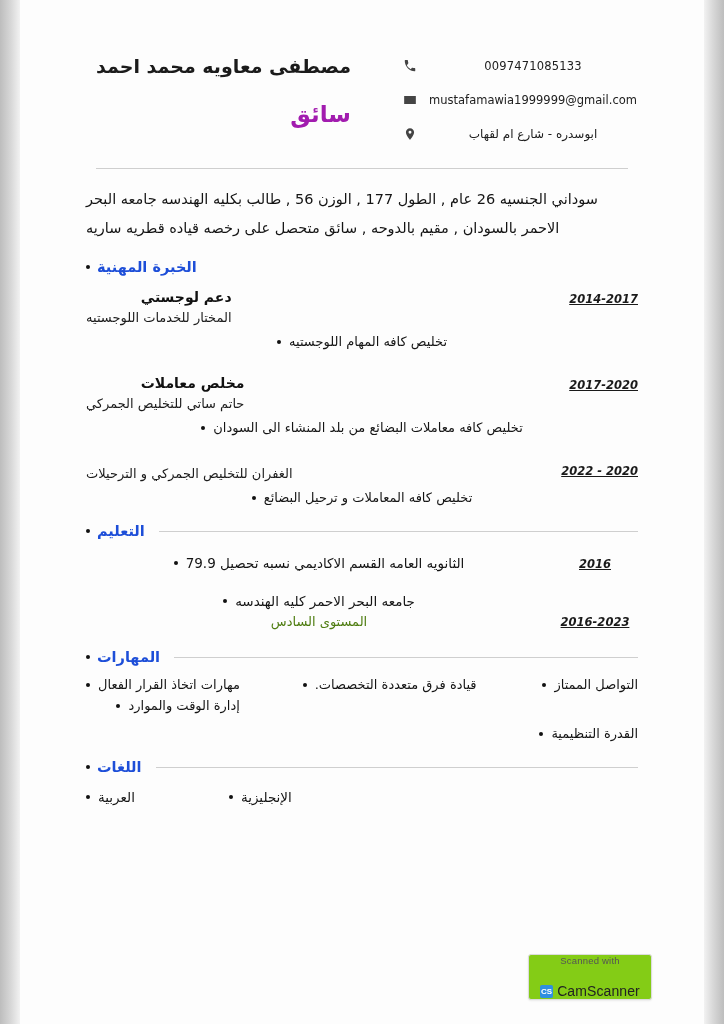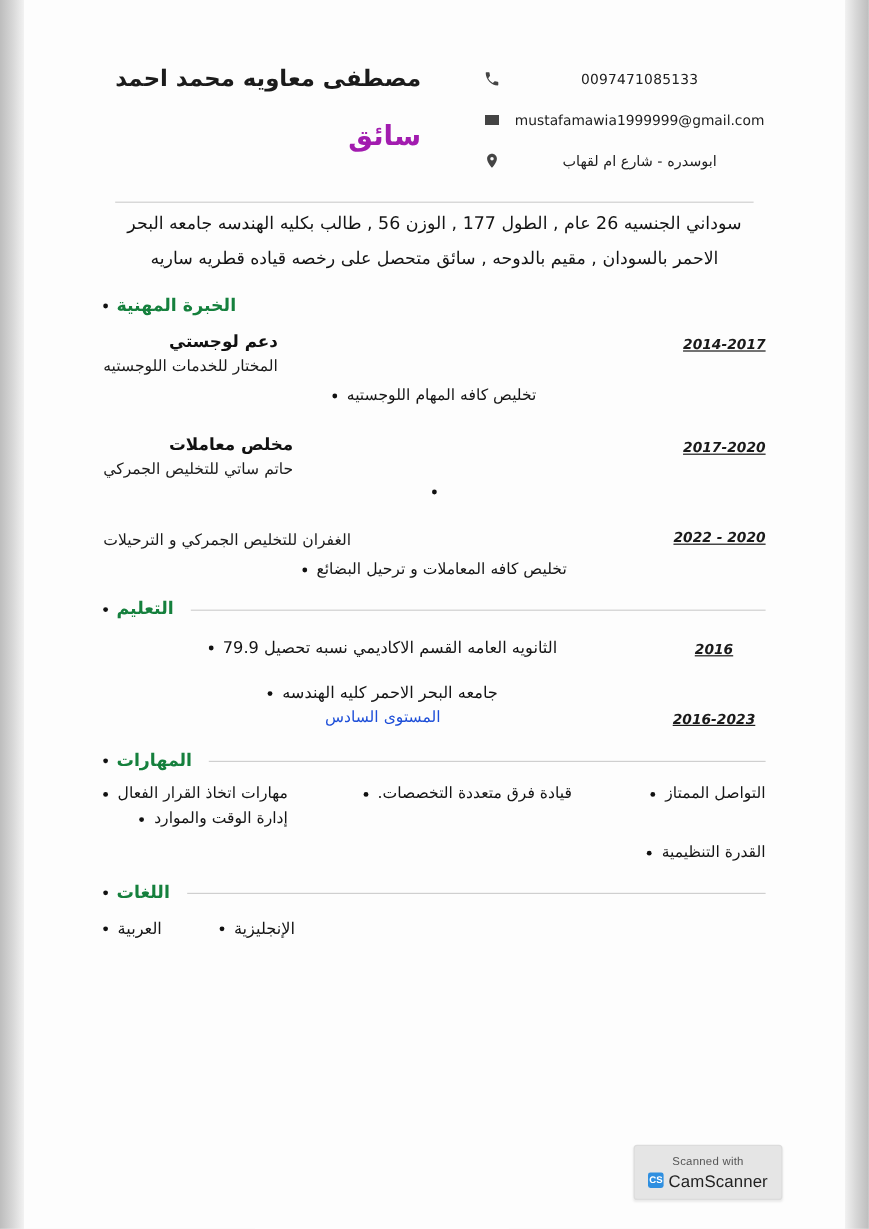--- a/index.html
+++ b/index.html
@@ -114,25 +114,25 @@
 
   
   .rule {
     height: 1px;
     background: #cfcfcf;
     margin: 26px 10px 0 10px;
   }
 
   
   .summary {
-    margin-top: 4px;
+    margin-top: 16px;
     font-size: 14.5px;
     line-height: 2.0;
     color: #141414;
-    text-align: center;
+    text-align: left;
     direction: rtl;
   }
 
   
   .section {
     margin-top: 16px;
   }
   .section-head {
     display: flex;
     flex-direction: row-reverse;
@@ -152,21 +152,21 @@
     width: 4px;
     height: 4px;
     border-radius: 50%;
     background: #111;
     display: inline-block;
     flex: 0 0 4px;
   }
   .section-title {
     font-size: 14.5px;
     font-weight: bold;
-    color: #15803d;
+    color: #1d4ed8;
   }
   .head-line {
     flex: 1 1 auto;
     height: 1px;
     background: #cfcfcf;
     margin-left: 14px;
     margin-right: 0;
   }
 
   .job {
@@ -236,21 +236,21 @@
     display: flex;
     flex-direction: row;
     align-items: center;
     justify-content: center;
     gap: 8px;
     font-size: 13.5px;
     color: #141414;
   }
   .edu-sub {
     font-size: 13px;
-    color: #1d4ed8;
+    color: #4d7c0f;
     margin-top: 5px;
     text-align: center;
   }
   .edu-date {
     flex: 0 0 auto;
     font-size: 11.5px;
     font-style: italic;
     font-weight: bold;
     text-decoration: underline;
     color: #1a1a1a;
@@ -295,38 +295,38 @@
     direction: rtl;
   }
   .lang-item {
     display: flex;
     flex-direction: row;
     align-items: center;
     gap: 8px;
     font-size: 13.5px;
     color: #141414;
   }
-  .lang-a { margin-right: 48px; }
+  .lang-a { margin-right: 94px; }
   .lang-b { margin-right: 190px; }
 
   
   .scanner {
     position: absolute;
     right: 52px;
     bottom: 24px;
     width: 122px;
     height: 44px;
-    background: #e5e5e5;
+    background: #84cc16;
     border: 1px solid #dcdcdc;
     border-radius: 3px;
     box-shadow: 0 1px 2px rgba(0,0,0,.08);
     display: flex;
     flex-direction: column;
     align-items: center;
-    justify-content: center;
+    justify-content: space-between;
     direction: ltr;
   }
   .scanner-top {
     font-size: 9.5px;
     color: #555;
     letter-spacing: .2px;
     font-family: "Liberation Sans", sans-serif;
   }
   .scanner-bottom {
     display: flex;
@@ -431,20 +431,21 @@
         <div class="job" style="margin-top:26px;">
           <div class="job-row">
             <div class="job-date">2017-2020</div>
             <div class="job-right">
               <div class="job-role">مخلص معاملات</div>
               <div class="job-org">حاتم ساتي للتخليص الجمركي</div>
             </div>
           </div>
           <div class="bullets">
             <div class="b-line">
+              <span>تخليص كافه معاملات البضائع من بلد المنشاء الى السودان</span>
               <span class="bullet"></span>
             </div>
           </div>
         </div>
 
         <div class="job" style="margin-top:26px;">
           <div class="job-row">
             <div class="job-date">2022 - 2020</div>
             <div class="job-right">
               <div class="job-org">الغفران للتخليص الجمركي و الترحيلات</div>

